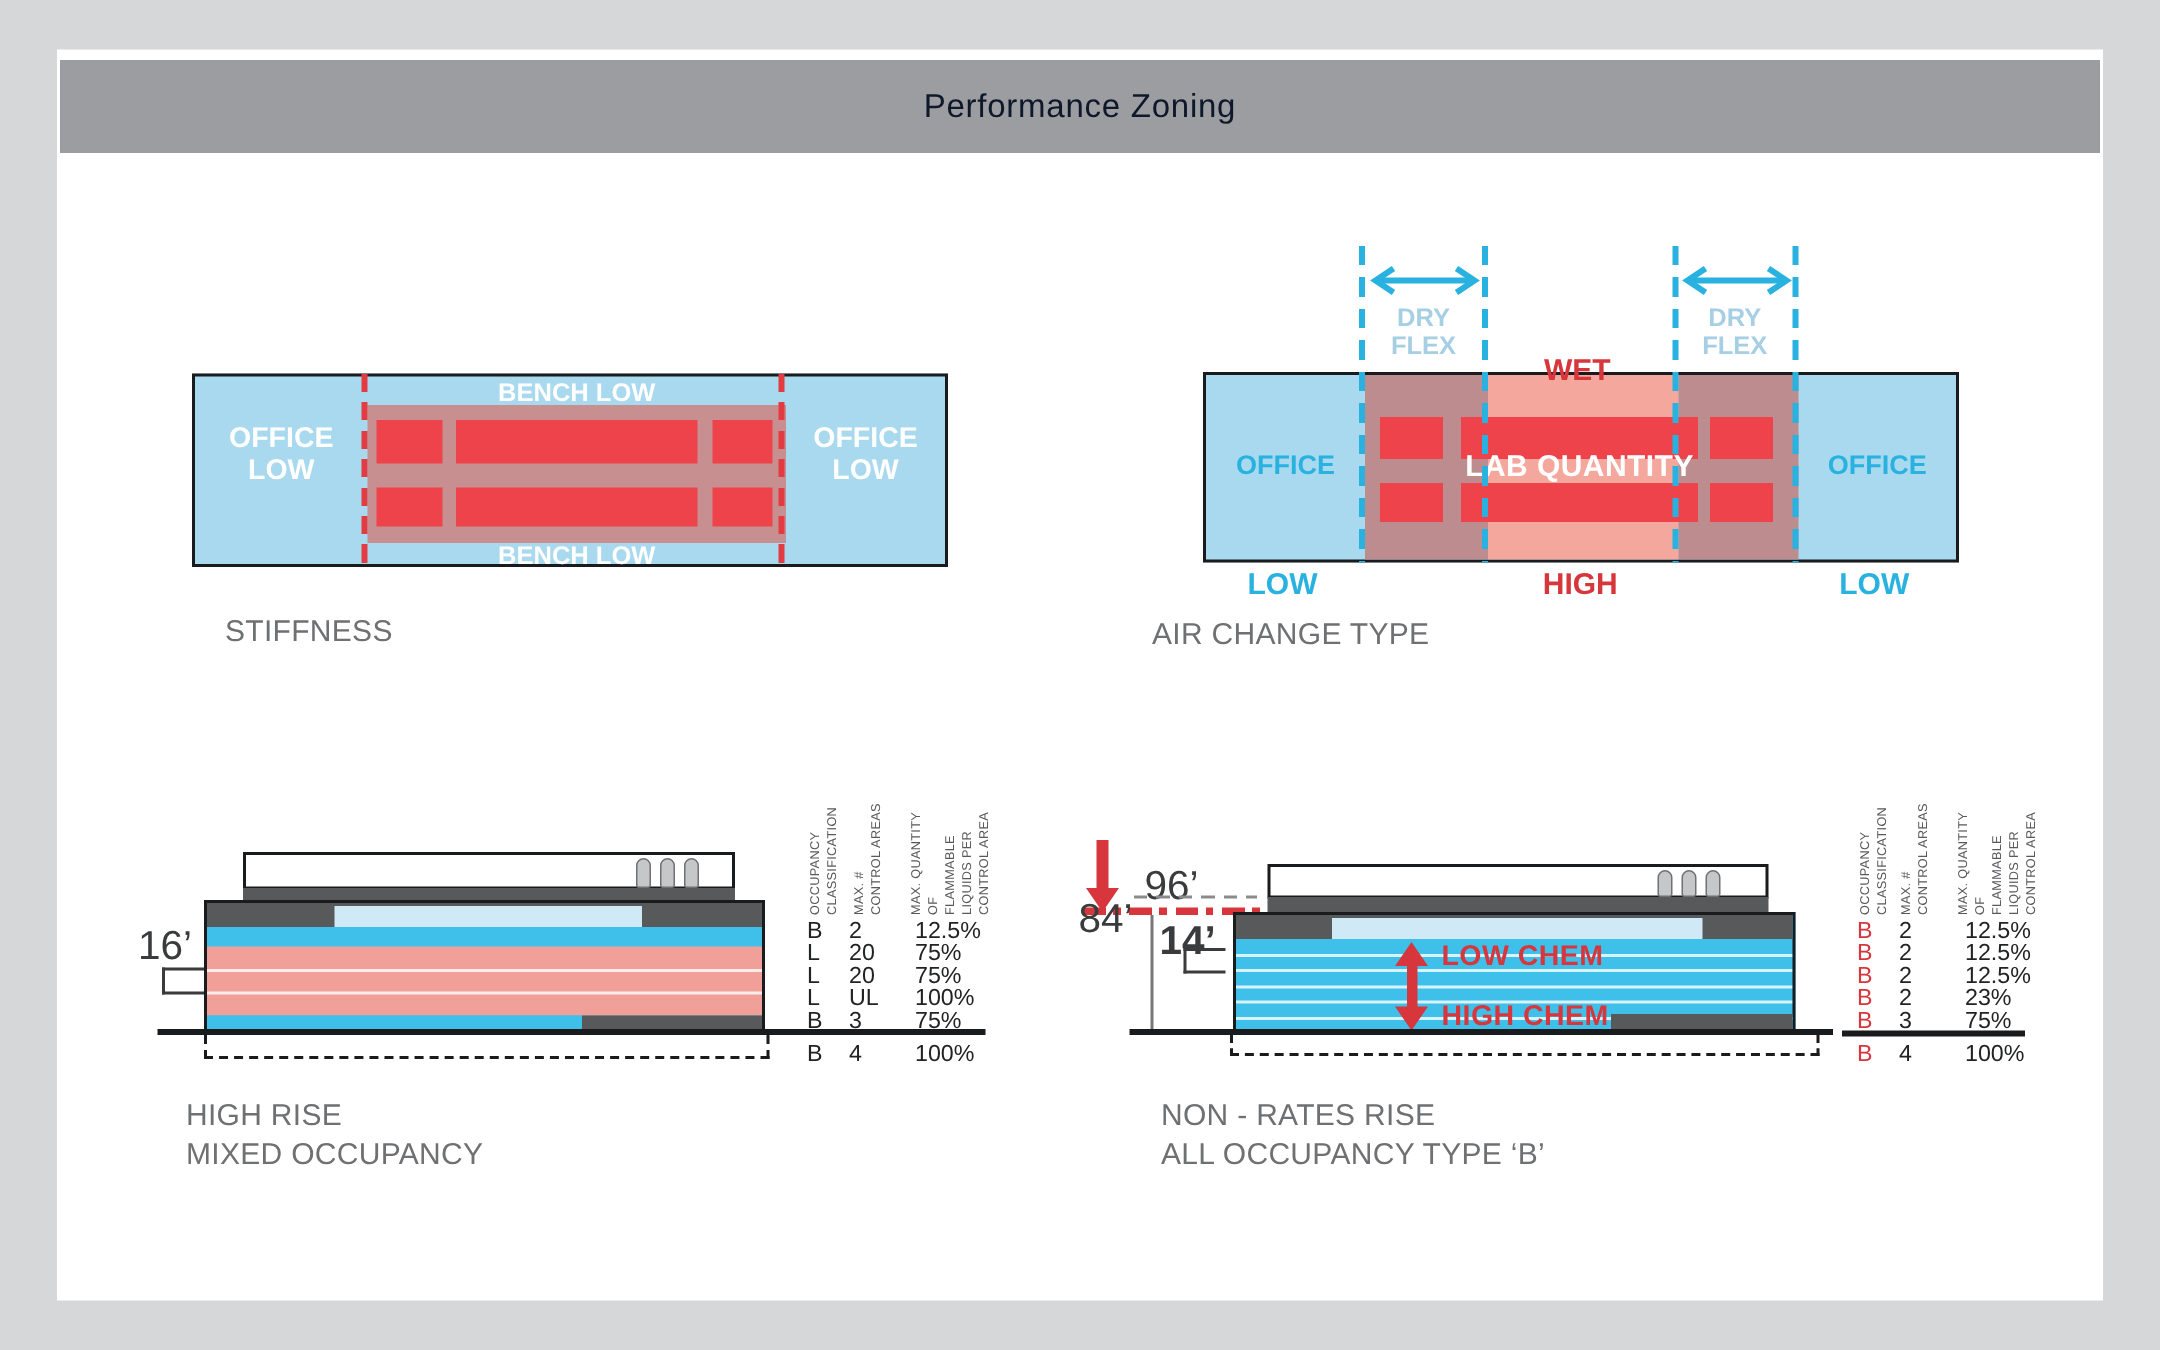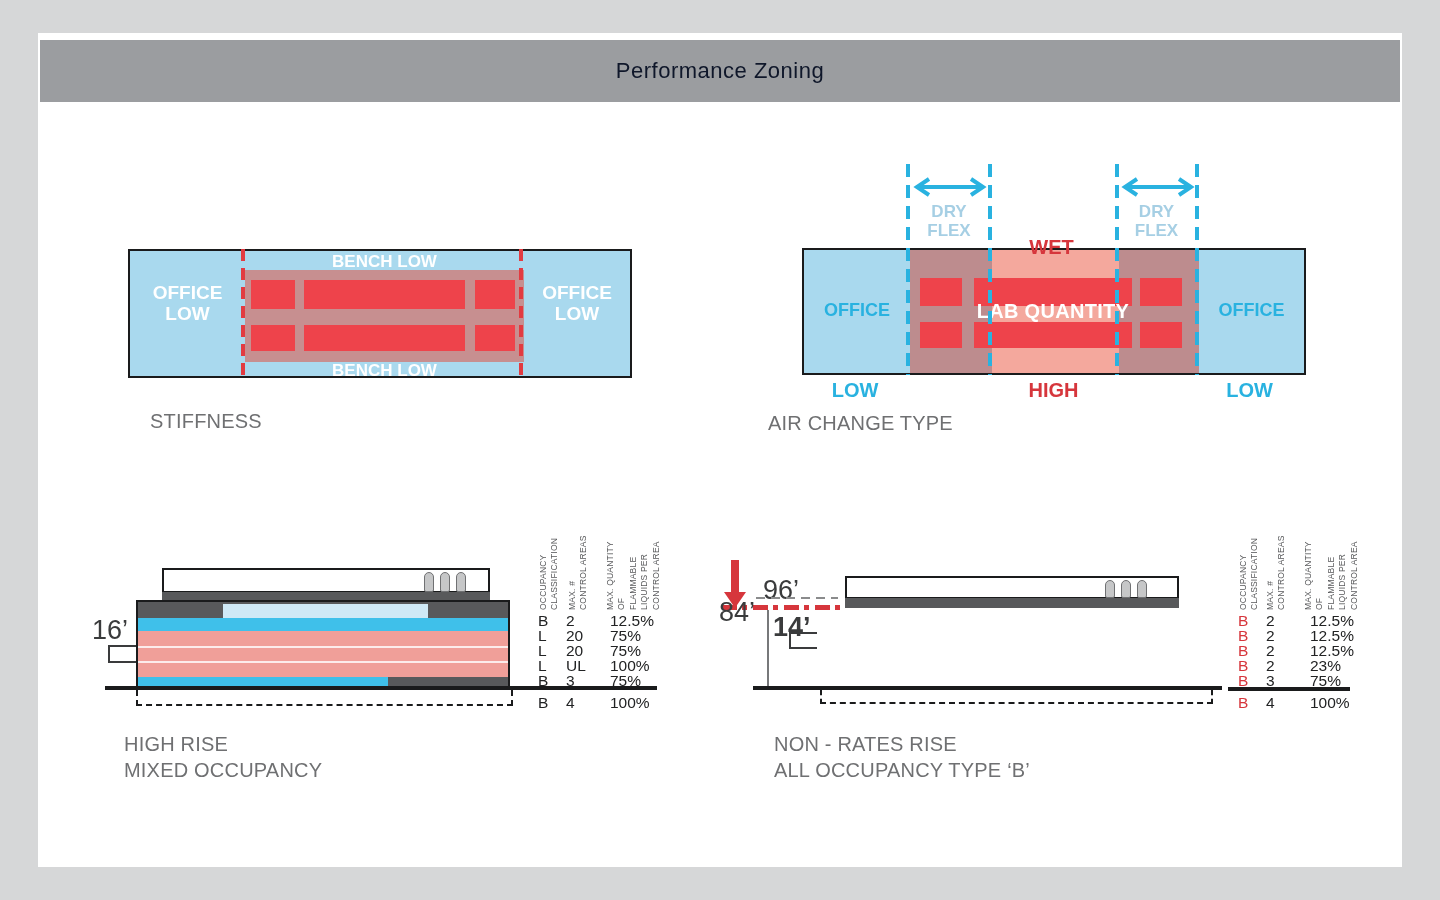--- a/index.html
+++ b/index.html
@@ -204,20 +204,36 @@
   <div class="bracket-line" style="left:789px;top:632px;width:2px;height:17px;"></div>
   <div class="bracket-line" style="left:789px;top:647px;width:28px;height:2px;"></div>
   <div class="abs dimtxt" style="left:719px;top:597px;">84’</div>
 
   <div class="abs penthouse" style="left:845px;top:576px;width:334px;height:23px;">
     <div class="stack" style="left:258px;top:2px;height:18px;"></div>
     <div class="stack" style="left:274px;top:2px;height:18px;"></div>
     <div class="stack" style="left:290px;top:2px;height:18px;"></div>
   </div>
   <div class="abs pbase" style="left:845px;top:598px;width:334px;height:10px;"></div>
+  <div class="abs bodybox" style="left:822px;top:608px;width:375px;height:80px;">
+    <div class="darkband" style="left:0;top:0;width:371px;height:16px;"></div>
+    <div class="window" style="left:64px;top:2px;width:247px;height:14px;"></div>
+    <div class="floorline" style="top:26px;height:2px;"></div>
+    <div class="floorline" style="top:36px;height:2px;"></div>
+    <div class="floorline" style="top:47px;height:2px;"></div>
+    <div class="floorline" style="top:57px;height:2px;"></div>
+    <div class="floorline" style="top:68px;height:2px;"></div>
+    <div class="darkband" style="left:250px;top:66px;width:121px;height:10px;"></div>
+
+    <div class="tri tri-up" style="left:906px;top:18px;left:106px;"></div>
+    <div class="shaft" style="left:113.5px;top:32px;width:7px;height:31px;"></div>
+    <div class="tri tri-down" style="left:106px;top:61px;"></div>
+    <div class="abs chemtxt" style="left:137px;top:17px;">LOW CHEM</div>
+    <div class="abs chemtxt" style="left:137px;top:57px;">HIGH CHEM</div>
+  </div>
   <div class="abs ground" style="left:753px;top:686px;width:469px;"></div>
   <div class="abs basement" style="left:820px;top:690px;width:393px;height:14px;"></div>
 
   <div class="abs caption" style="left:774px;top:733px;">NON - RATES RISE</div>
   <div class="abs caption" style="left:774px;top:759px;">ALL OCCUPANCY TYPE ‘B’</div>
 
   <div class="abs vhead pre" style="left:1238px;top:528px;">OCCUPANCY
 CLASSIFICATION</div>
   <div class="abs vhead pre" style="left:1265px;top:528px;">MAX. #
 CONTROL AREAS</div>

